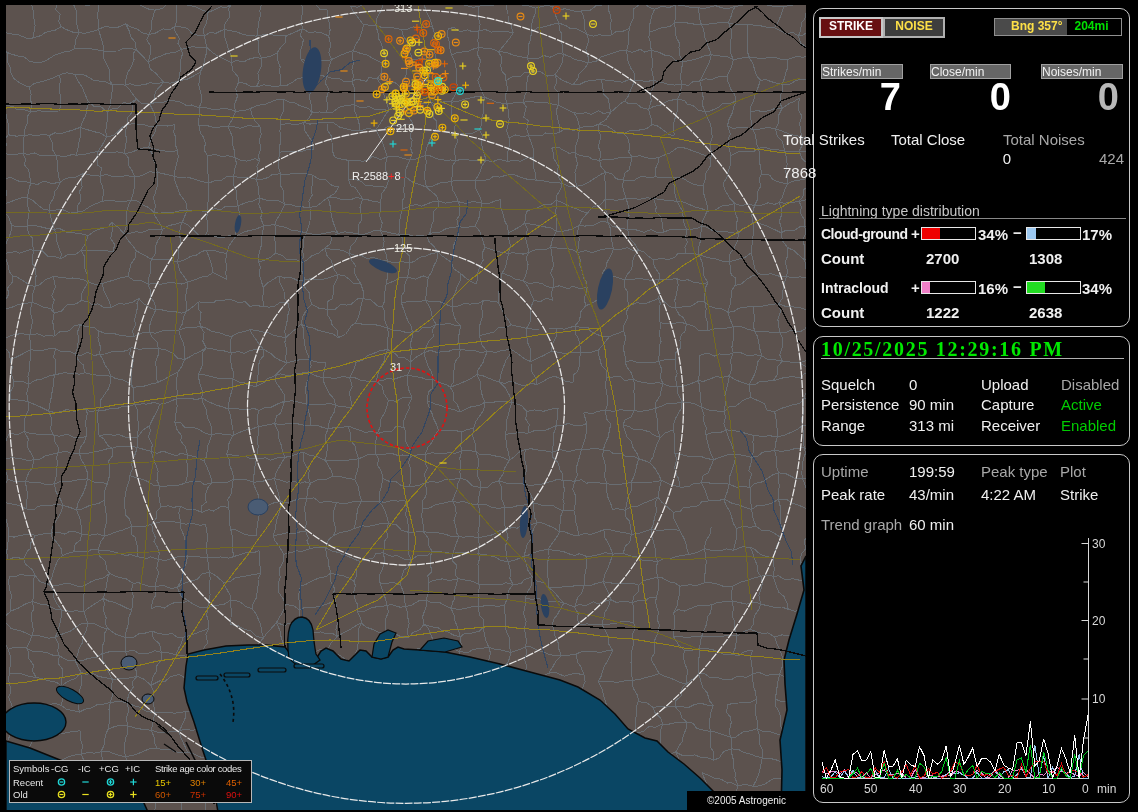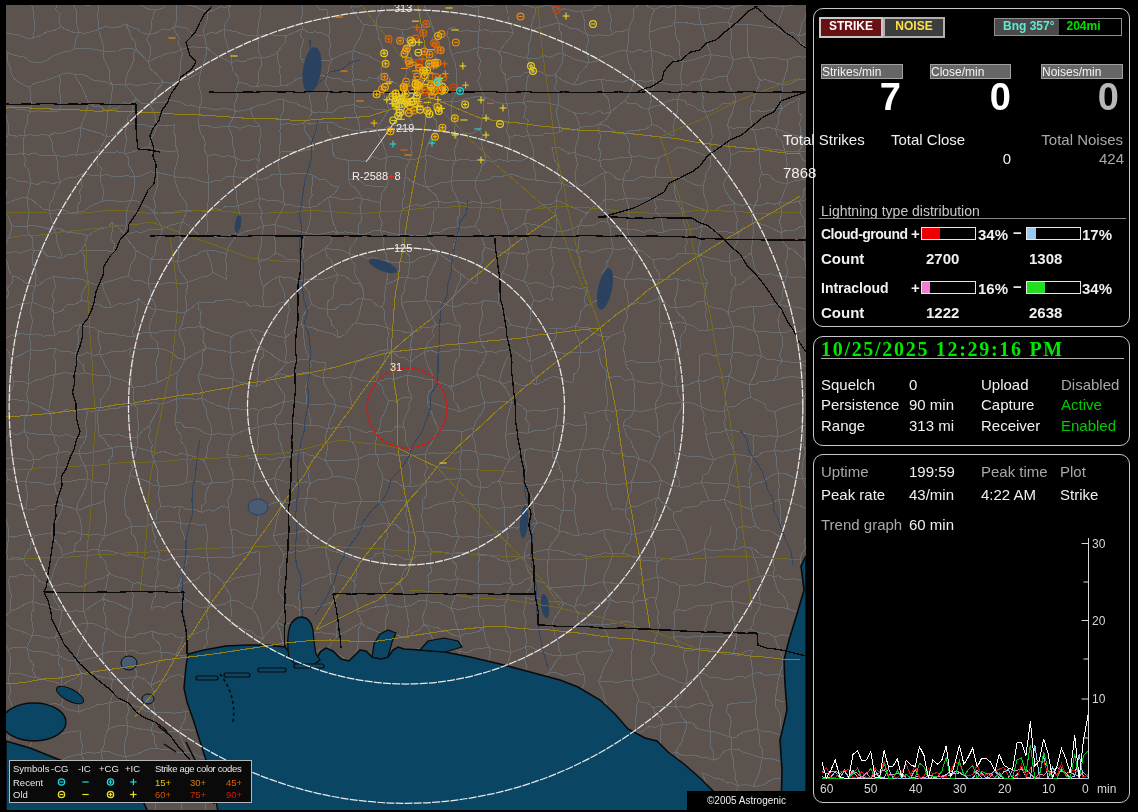--- a/index.html
+++ b/index.html
@@ -344,30 +344,30 @@
           <line x1="-3.2" x2="3.2"></line>
           <line y1="-3.2" y2="3.2"></line>
         </g>
 </g>
 </svg>
   </div>
 <div class="abs" style="left:687px;top:791px;width:119px;height:19px;background:#000;color:#f0f0f0;font-size:10px;line-height:19px;text-align:center">©2005 Astrogenic Systems</div>
 <div class="panel" style="top:8px;height:319px"></div>
 <div class="t" style="left:819px;top:17px;width:60px;height:17px;background:#681012;border:2px solid #c8c8c8;color:#fff;font-weight:bold;font-size:12px;text-align:center;line-height:15px">STRIKE</div>
 <div class="t" style="left:883px;top:17px;width:58px;height:17px;background:#3d3d3d;border:2px solid #b0b0b0;color:#fde047;font-weight:bold;font-size:12px;text-align:center;line-height:15px">NOISE</div>
-<div class="t" style="left:994px;top:18px;width:126px;height:16px;border:1px solid #909090;font-weight:bold;font-size:12px;line-height:15px"><span style="background:#4a4a4a;color:#5eead4;padding:0 5px 0 8px;display:inline-block;height:100%">Bng 357°</span><span style="color:#00e000;padding-left:7px">204mi</span></div>
+<div class="t" style="left:994px;top:18px;width:126px;height:16px;border:1px solid #909090;font-weight:bold;font-size:12px;line-height:15px"><span style="background:#4a4a4a;color:#fde047;padding:0 5px 0 16px;display:inline-block;height:100%">Bng 357°</span><span style="color:#00e000;padding-left:7px">204mi</span></div>
 <div class="box" style="left:821px;top:64px;width:82px;height:15px">Strikes/min</div>
 <div class="box" style="left:930px;top:64px;width:81px;height:15px">Close/min</div>
 <div class="box" style="left:1041px;top:64px;width:82px;height:15px">Noises/min</div>
 <div class="t b" style="left:781px;top:76px;width:120px;text-align:right;font-size:38px;color:#fff">7</div>
 <div class="t b" style="left:891px;top:76px;width:120px;text-align:right;font-size:38px;color:#fff">0</div>
 <div class="t b" style="left:999px;top:76px;width:120px;text-align:right;font-size:38px;color:#b8b8b8">0</div>
 <div class="t w" style="left:783px;top:131px;width:120px;text-align:left;font-size:15px">Total Strikes</div>
 <div class="t w" style="left:891px;top:131px;width:120px;font-size:15px">Total Close</div>
-<div class="t gy" style="left:1003px;top:131px;width:120px;text-align:right;font-size:15px">Total Noises</div>
+<div class="t gy" style="left:1003px;top:131px;width:120px;text-align:left;font-size:15px">Total Noises</div>
 <div class="t w" style="left:783px;top:164px;width:120px;text-align:left;font-size:15px">7868</div>
 <div class="t w" style="left:891px;top:150px;width:120px;text-align:right;font-size:15px">0</div>
 <div class="t gy" style="left:1004px;top:150px;width:120px;text-align:right;font-size:15px">424</div>
 <div class="t" style="left:821px;top:203px;font-size:14px;color:#c8c8c8">Lightning type distribution</div>
 <div class="t" style="left:819px;top:218px;width:307px;border-top:1px solid #888"></div>
 <div class="t b w" style="left:821px;top:226px;font-size:14px;letter-spacing:-0.5px">Cloud-ground</div>
 <div class="t b w" style="left:911px;top:225px;font-size:15px">+</div>
 <div class="bar" style="left:921px;top:227px">
     <i style="background:#ee0000;width:18px"></i>
   </div>
@@ -405,19 +405,19 @@
 <div class="t w" style="left:909px;top:396px;font-size:15px">90 min</div>
 <div class="t w" style="left:981px;top:396px;font-size:15px">Capture</div>
 <div class="t gn" style="left:1061px;top:396px;font-size:15px">Active</div>
 <div class="t w" style="left:821px;top:417px;font-size:15px">Range</div>
 <div class="t w" style="left:909px;top:417px;font-size:15px">313 mi</div>
 <div class="t w" style="left:981px;top:417px;font-size:15px">Receiver</div>
 <div class="t gn" style="left:1061px;top:417px;font-size:15px">Enabled</div>
 <div class="panel" style="top:454px;height:349px"></div>
 <div class="t gy" style="left:821px;top:463px;font-size:15px">Uptime</div>
 <div class="t w" style="left:909px;top:463px;font-size:15px">199:59</div>
-<div class="t gy" style="left:981px;top:463px;font-size:15px">Peak time</div>
+<div class="t gy" style="left:981px;top:463px;font-size:15px">Peak type</div>
 <div class="t gy" style="left:1060px;top:463px;font-size:15px">Plot</div>
 <div class="t w" style="left:821px;top:486px;font-size:15px">Peak rate</div>
 <div class="t w" style="left:909px;top:486px;font-size:15px">43/min</div>
 <div class="t w" style="left:981px;top:486px;font-size:15px">4:22 AM</div>
 <div class="t w" style="left:1060px;top:486px;font-size:15px">Strike</div>
 <div class="t gy" style="left:821px;top:516px;font-size:15px">Trend graph</div>
 <div class="t w" style="left:909px;top:516px;font-size:15px">60 min</div>
 </body></html>

